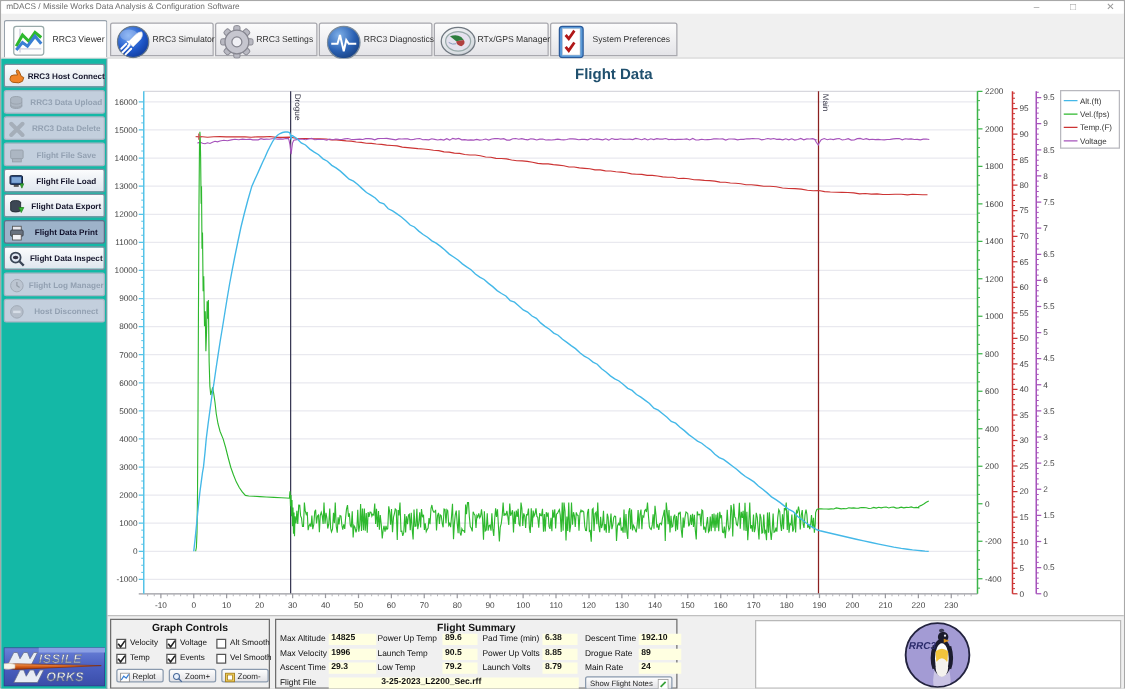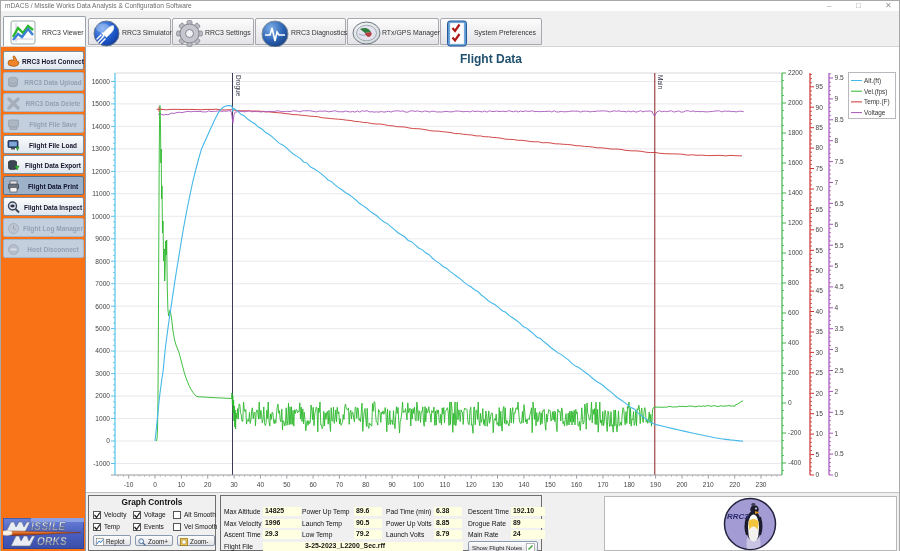--- a/index.html
+++ b/index.html
@@ -9,21 +9,21 @@
 
 #titlebar { position:absolute; left:0; top:0; width:898px; height:10px; background:#ffffff; }
 #titletext { position:absolute; left:4px; top:1px; font-size:6.6px; color:#6e6e6e; }
 .winbtn { position:absolute; top:1px; color:#999; font-size:8px; line-height:8px; }
 
 #tabstrip { position:absolute; left:0; top:10px; width:898px; height:36px; background:#f0f0f0; border-bottom:1px solid #d4d4d4; }
 .tab { position:absolute; top:7px; height:27px; background:linear-gradient(#fcfcfc,#e4e4e8); border:1px solid #a8a8ae; border-radius:2px 2px 0 0; }
 .tab.active { top:5px; height:30px; background:#ffffff; border:1px solid #98a2ac; border-bottom:none; z-index:2; }
 .tablabel { position:absolute; font-size:6.9px; color:#333; white-space:nowrap; }
 
-#sidebar { position:absolute; left:0; top:46px; width:85px; height:504px; background:#f97316; border-right:1px solid #8e9cab; }
+#sidebar { position:absolute; left:0; top:46px; width:85px; height:504px; background:#14b8a6; border-right:1px solid #8e9cab; }
 .sbtn { position:absolute; left:2px; width:81px; height:19px; border-radius:2px; font-size:6.8px; font-weight:bold; }
 .sbtn.en { background:linear-gradient(#fbfcfd,#dfe6ee); border:1px solid #7e8fa0; color:#16162c; }
 .sbtn.dis { background:#c3cfdd; border:1px solid #a8b5c4; color:#93a1b2; }
 .sbtn.dis .sbico { opacity:0.55; }
 .sbtn.act { background:#9db2c9; border:1px solid #5d7189; color:#10102a; }
 .sbtxt { position:absolute; left:16px; top:0; width:66px; height:19px; line-height:19px; text-align:center; white-space:nowrap; font-size:6.5px; }
 .sbico { position:absolute; left:3px; top:3px; width:13px; height:13px; }
 
 #main { position:absolute; left:85px; top:46px; width:813px; height:445px; background:#ffffff; }
 
@@ -875,20 +875,21 @@
         </div>
 <div class="minibtn" style="left:88px;top:39px;width:38px">
           <svg width="8" height="8" viewBox="0 0 8 8" style="position:absolute;left:2px;top:1.5px">
             <rect x="0.5" y="0.5" width="7" height="7" fill="#f8d860" stroke="#a07818" stroke-width="0.8"></rect>
             <rect x="2" y="2" width="4" height="4" fill="#fff" stroke="#a07818" stroke-width="0.6"></rect>
           </svg>
           <span style="position:absolute;left:12px;top:1.5px">Zoom-</span>
         </div>
 </div>
 <div class="gbox" style="left:134px;top:2px;width:322px;height:56px">
+<div class="gtitle">Flight Summary</div>
 <div class="fslbl" style="left:3px;top:12px">Max Altitude</div>
 <div class="fsval" style="left:42px;top:11px;width:38px">14825</div>
 <div class="fslbl" style="left:81px;top:12px">Power Up Temp</div>
 <div class="fsval" style="left:133px;top:11px;width:28px">89.6</div>
 <div class="fslbl" style="left:165px;top:12px">Pad Time (min)</div>
 <div class="fsval" style="left:213px;top:11px;width:28px">6.38</div>
 <div class="fslbl" style="left:247px;top:12px">Descent Time</div>
 <div class="fsval" style="left:290px;top:11px;width:34px">192.10</div>
 <div class="fslbl" style="left:3px;top:24px">Max Velocity</div>
 <div class="fsval" style="left:42px;top:23px;width:38px">1996</div>

